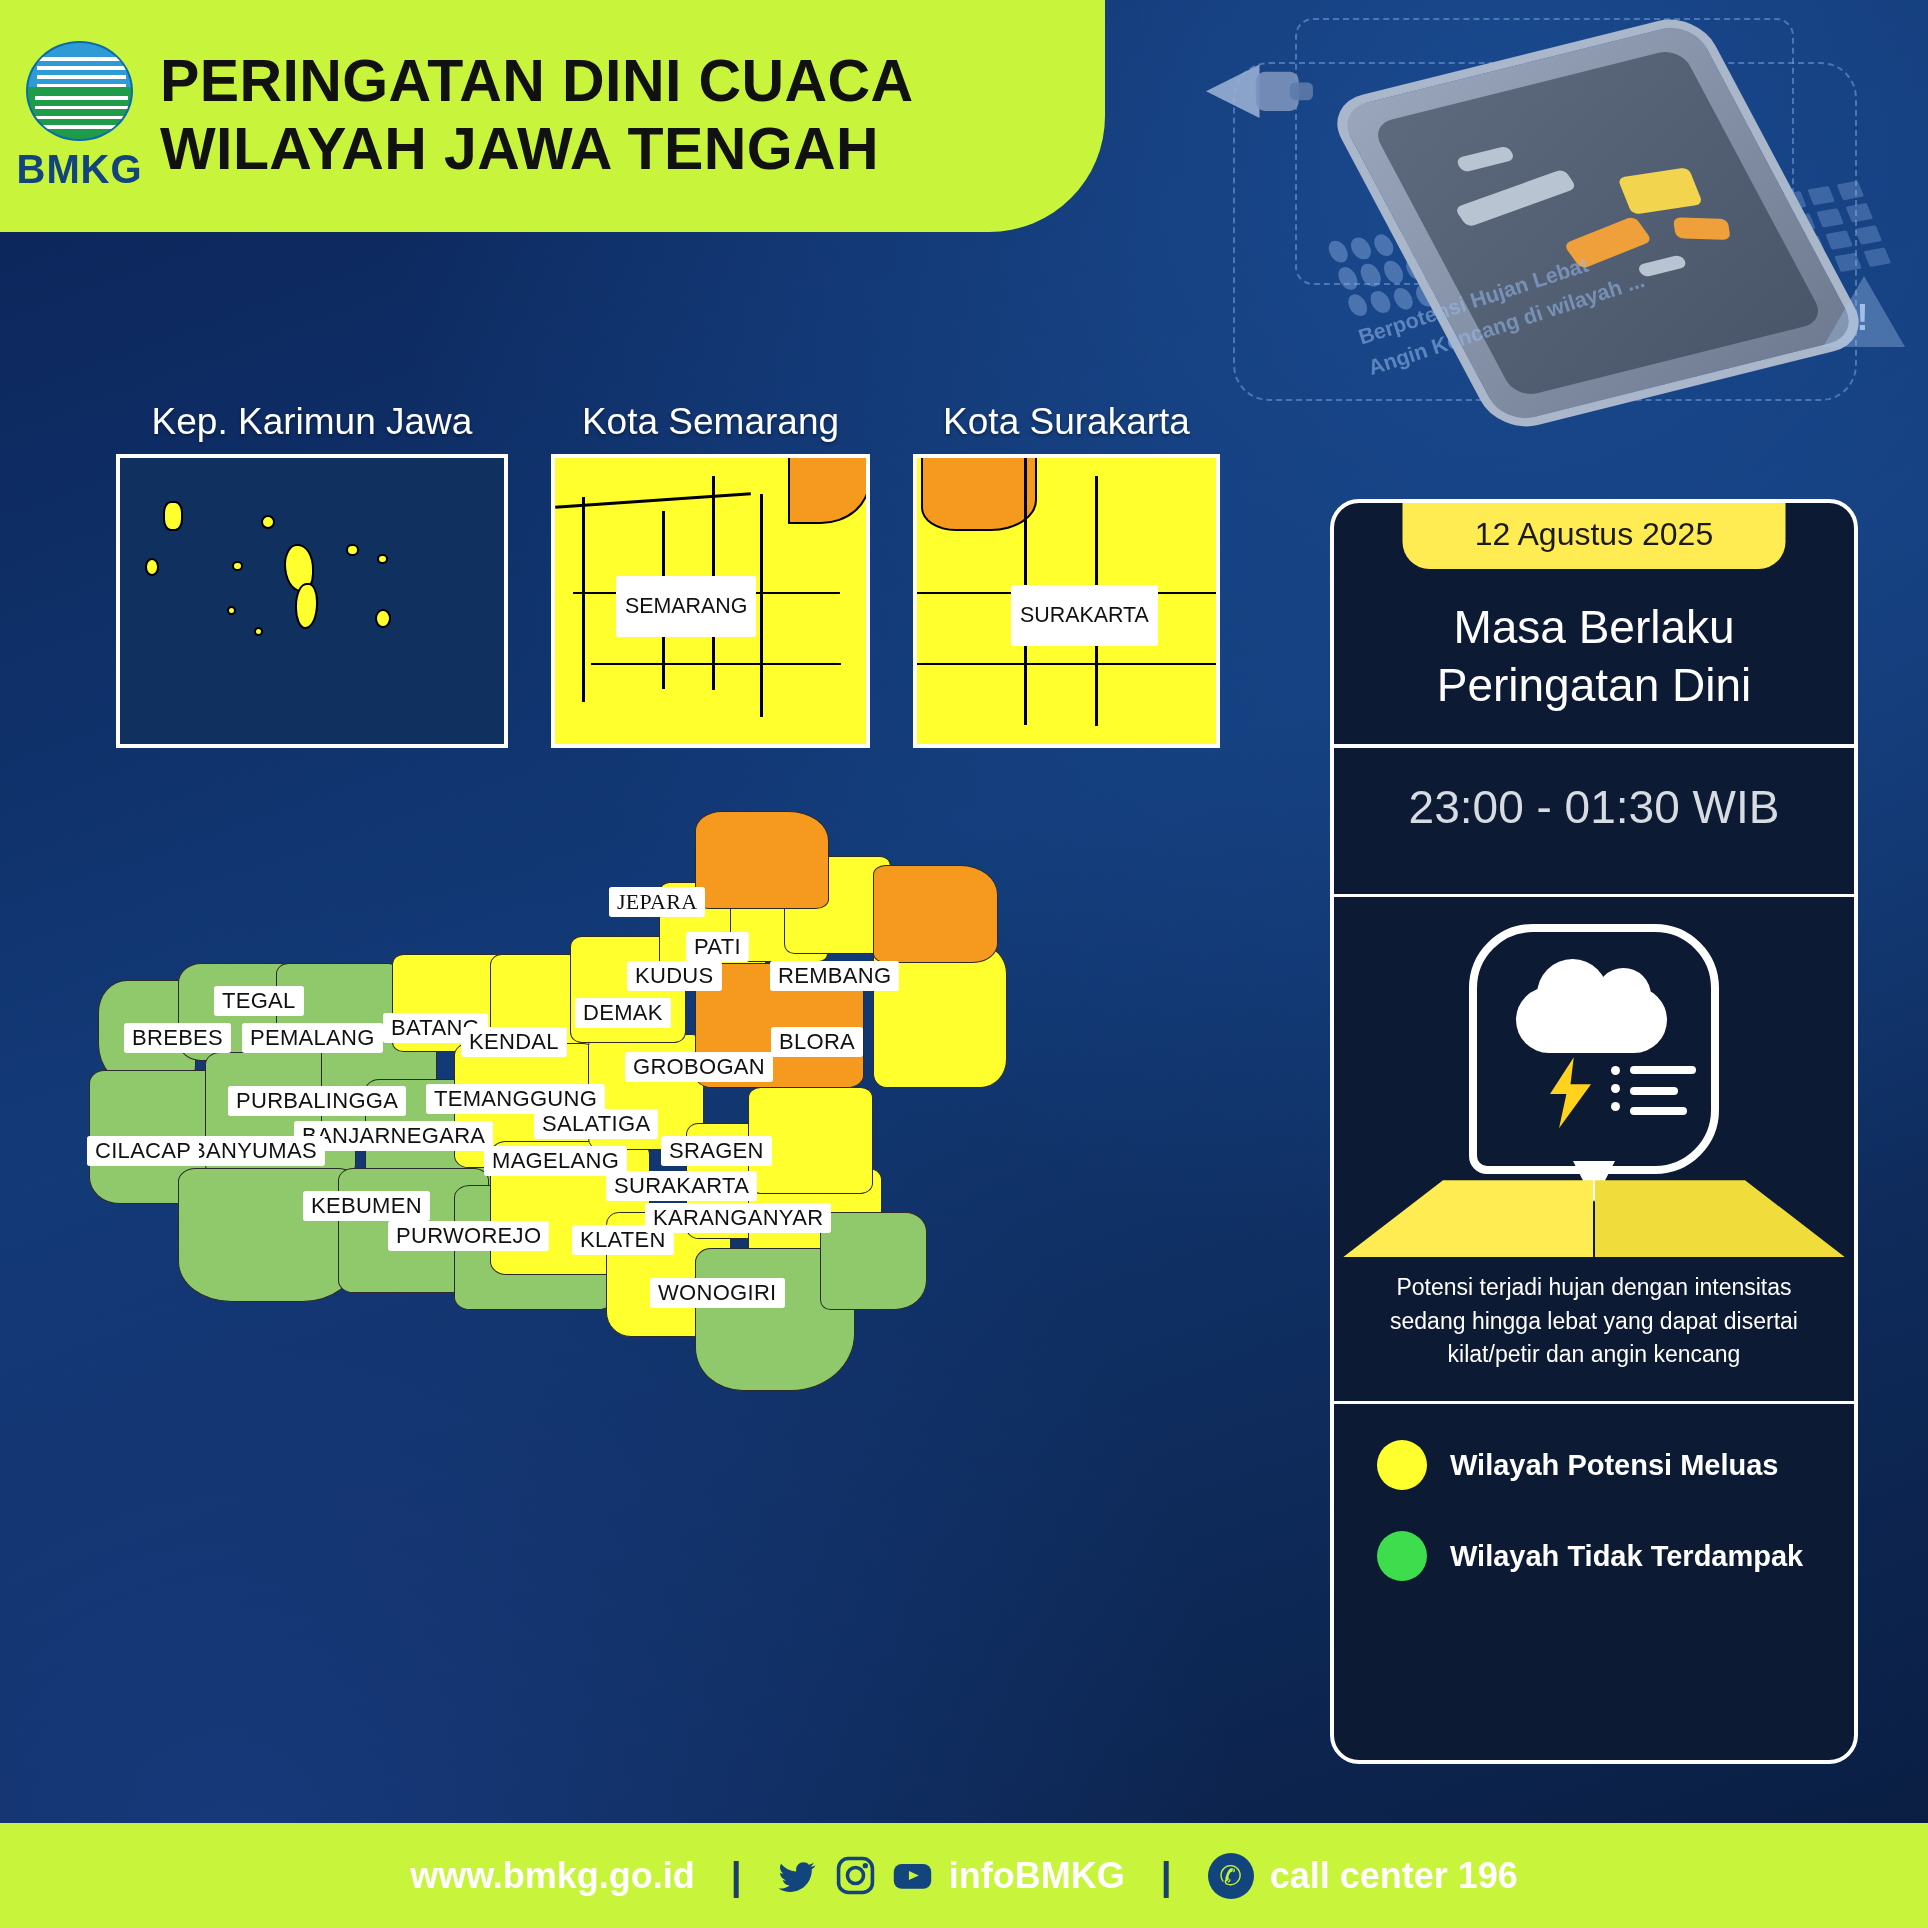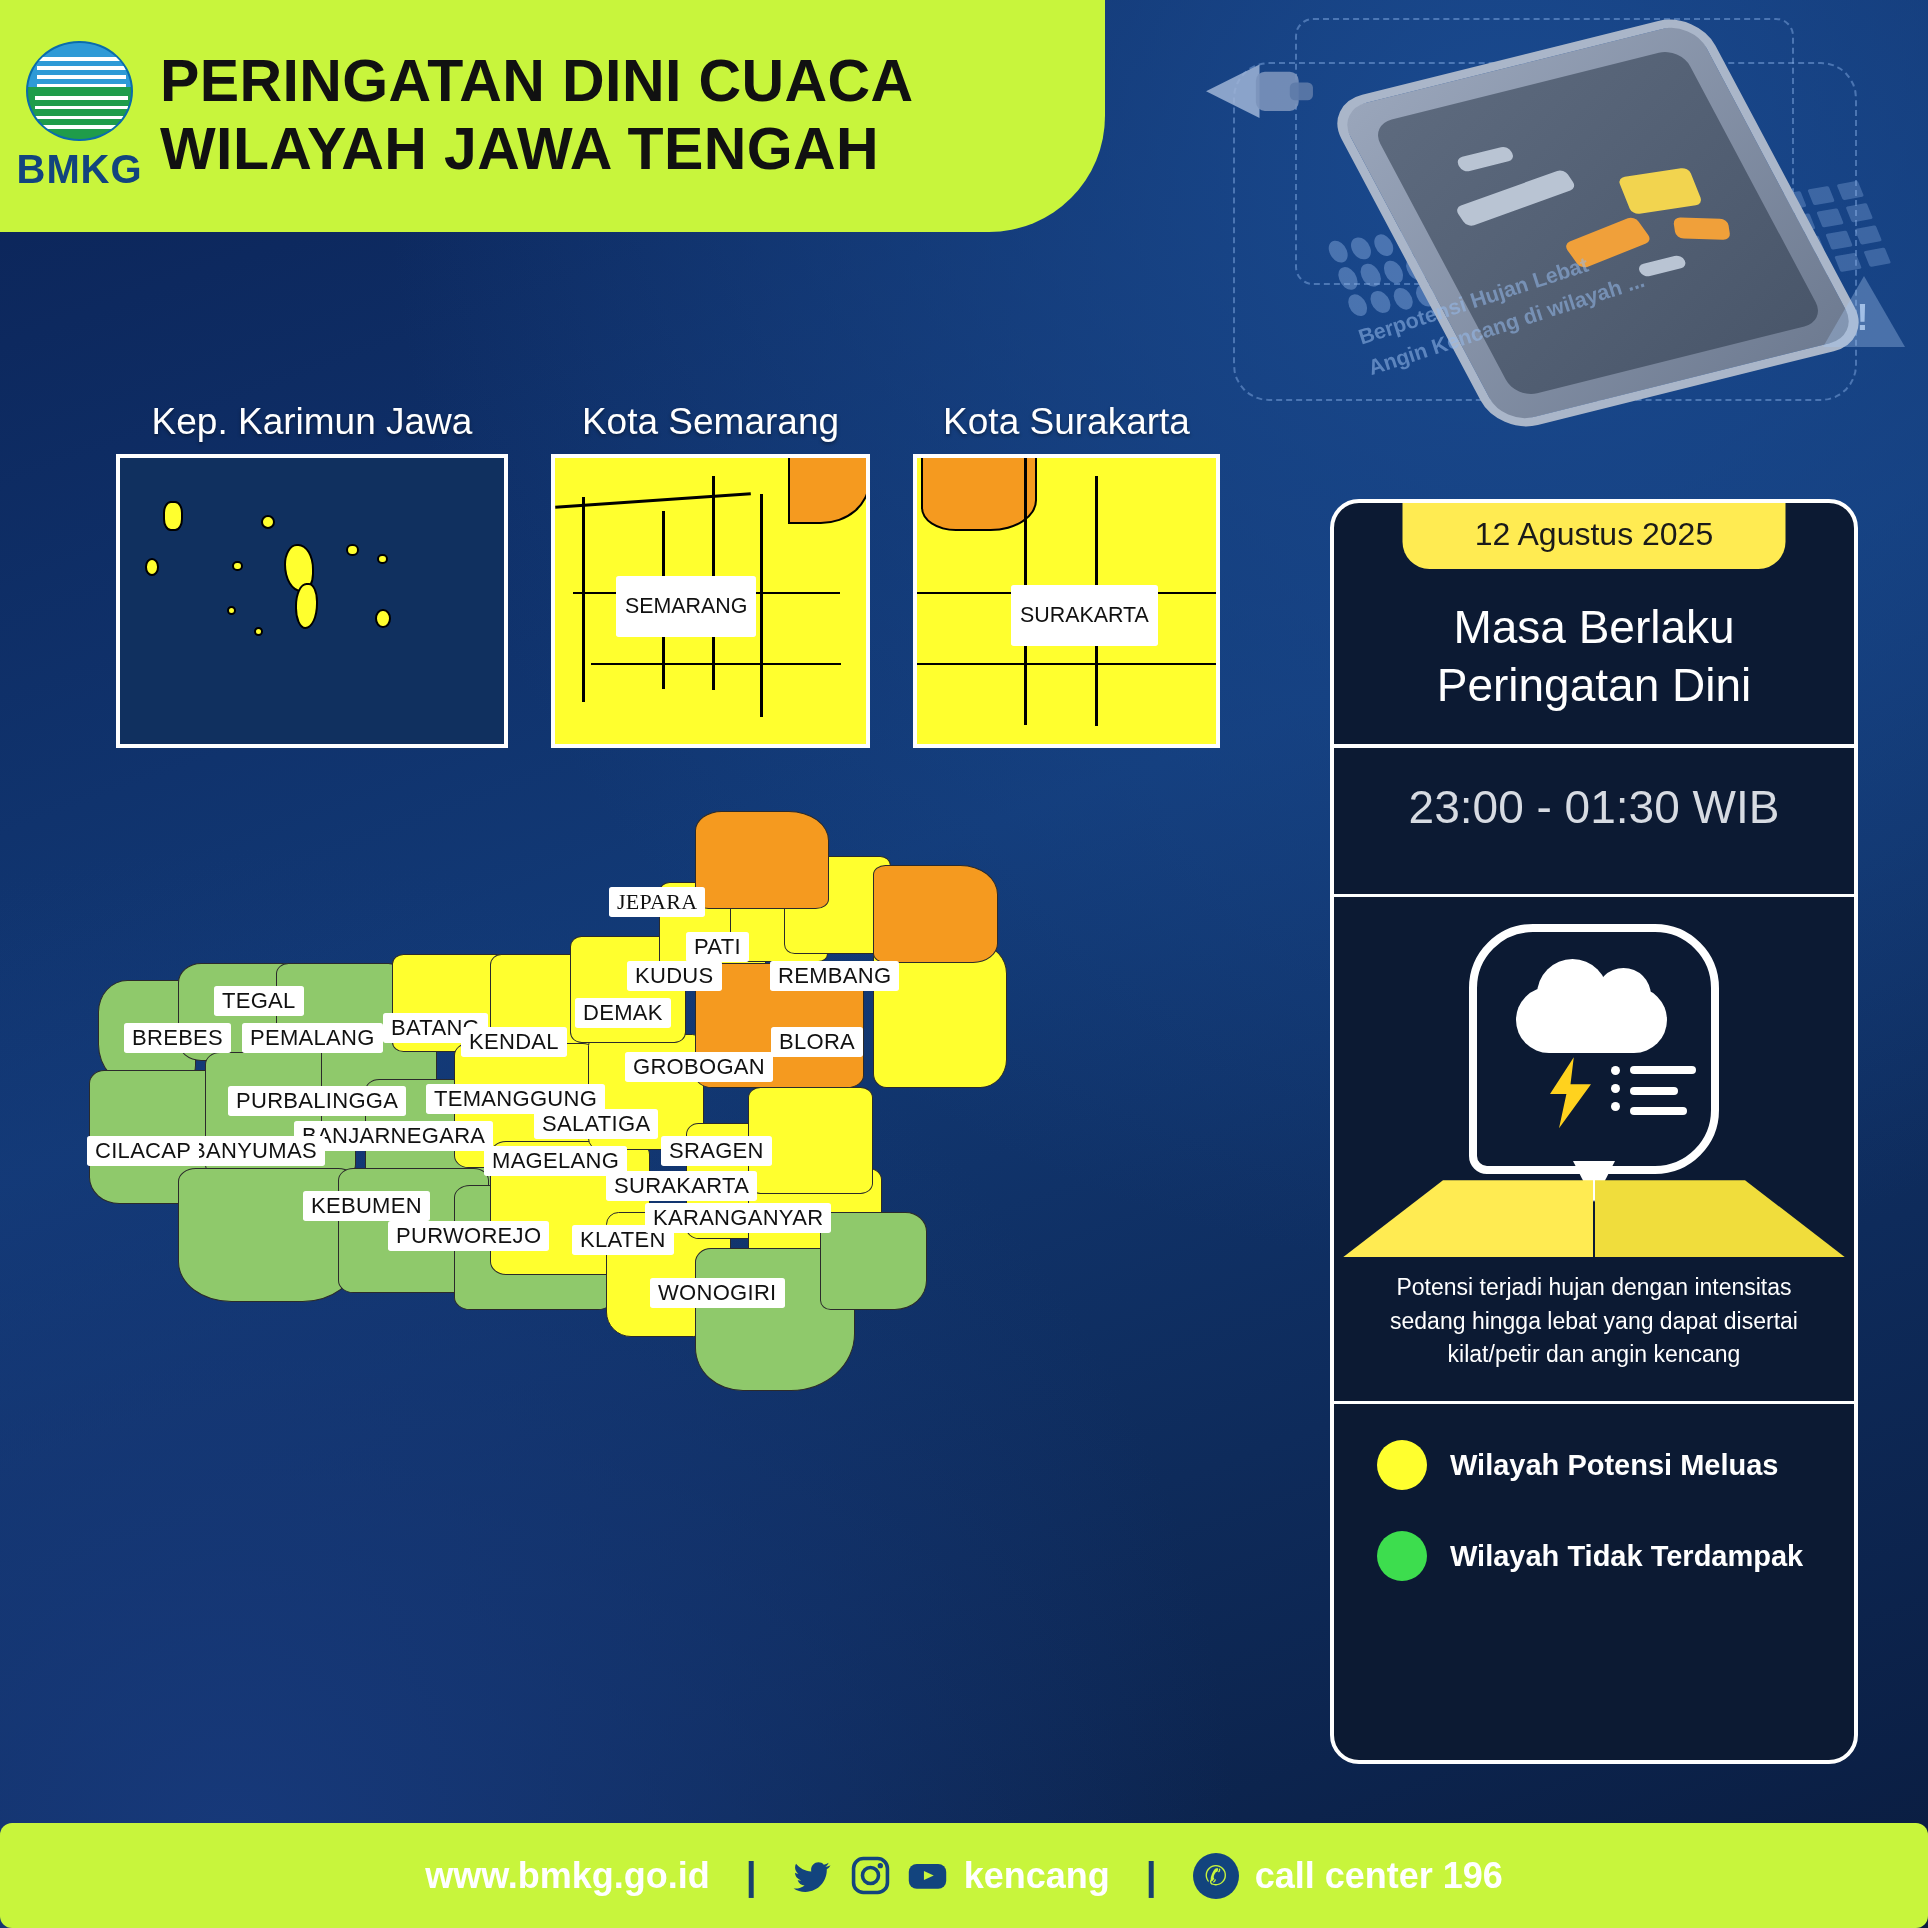--- a/index.html
+++ b/index.html
@@ -206,21 +206,20 @@
   .legend { margin-top:30px; border-top:3.6px solid #fff; padding:36px 0 0 43px; }
   .leg-row { display:flex; align-items:center; margin-bottom:41px; }
   .dot { width:50px;height:50px;border-radius:50%; margin-right:23px; }
   .leg-label { color:#fff; font-size:29px; font-weight:bold; }
 
   
   .footer {
     position:absolute; left:0; bottom:0; width:1928px; height:105px;
     background:#c8f53c; display:flex; align-items:center; justify-content:center;
     gap:36px;
-    border-radius:12px;
   }
   .footer-text { color:#ffffff; font-size:36px; font-weight:bold; }
   .footer .sep { color:#17406f; font-size:39px; font-weight:bold; }
   .soc { display:flex; align-items:center; gap:16px; }
   .soc-ico { width:41px;height:41px; display:inline-block; }
   .cc { display:flex; align-items:center; gap:16px; }
   .cc-circle {
     width:46px;height:46px;border-radius:50%;background:#12447e;
     display:flex;align-items:center;justify-content:center;color:#c8f53c;font-size:27px;
   }
@@ -477,21 +476,21 @@
             <circle cx="23" cy="23" r="9" fill="none" stroke="#12447e" stroke-width="4"></circle>
             <circle cx="34" cy="12" r="3" fill="#12447e"></circle>
           </svg>
       </span>
       <span class="soc-ico">
         <svg width="41" height="41" viewBox="0 0 46 46">
             <rect x="2" y="10" width="42" height="28" rx="9" fill="#12447e"></rect>
             <path d="M19 18l11 5-11 5z" fill="#c8f53c"></path>
           </svg>
       </span>
-      <span class="footer-text">kencang</span>
+      <span class="footer-text">infoBMKG</span>
     </span>
     <span class="sep">|</span>
     <span class="cc">
       <span class="cc-circle">✆</span>
       <span class="footer-text">call center 196</span>
     </span>
   </div>
 
 </div>
 

